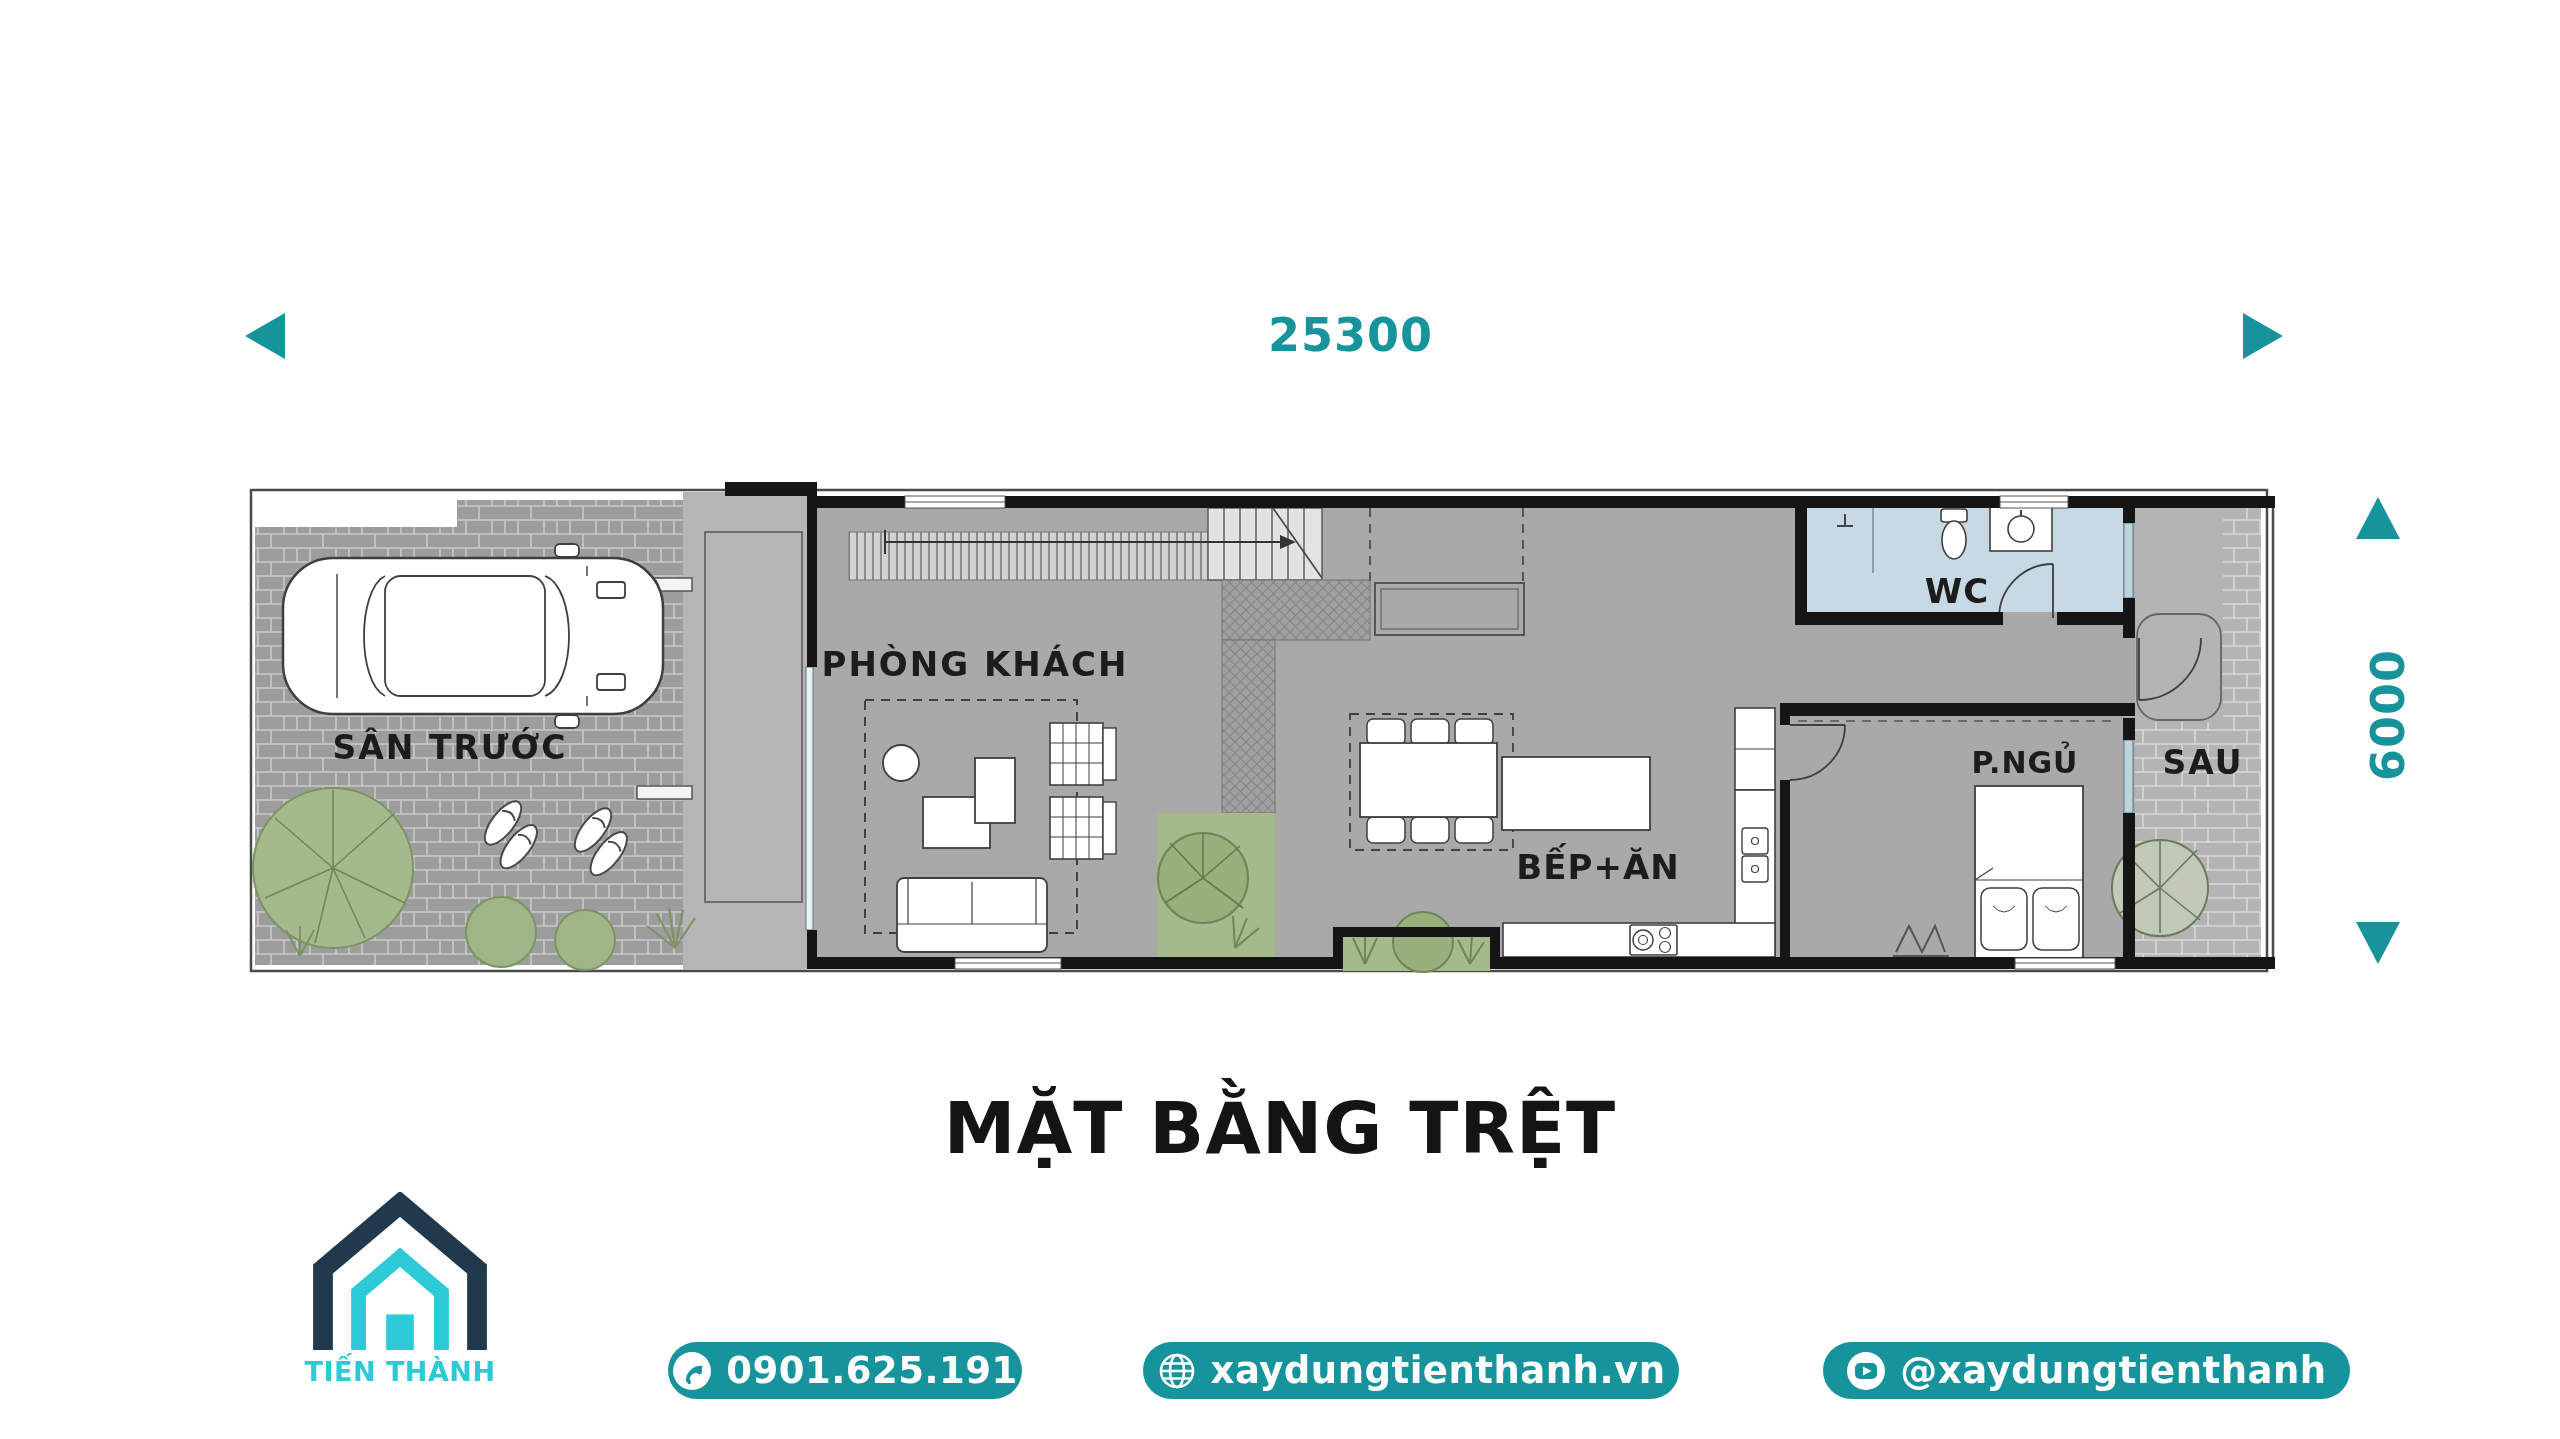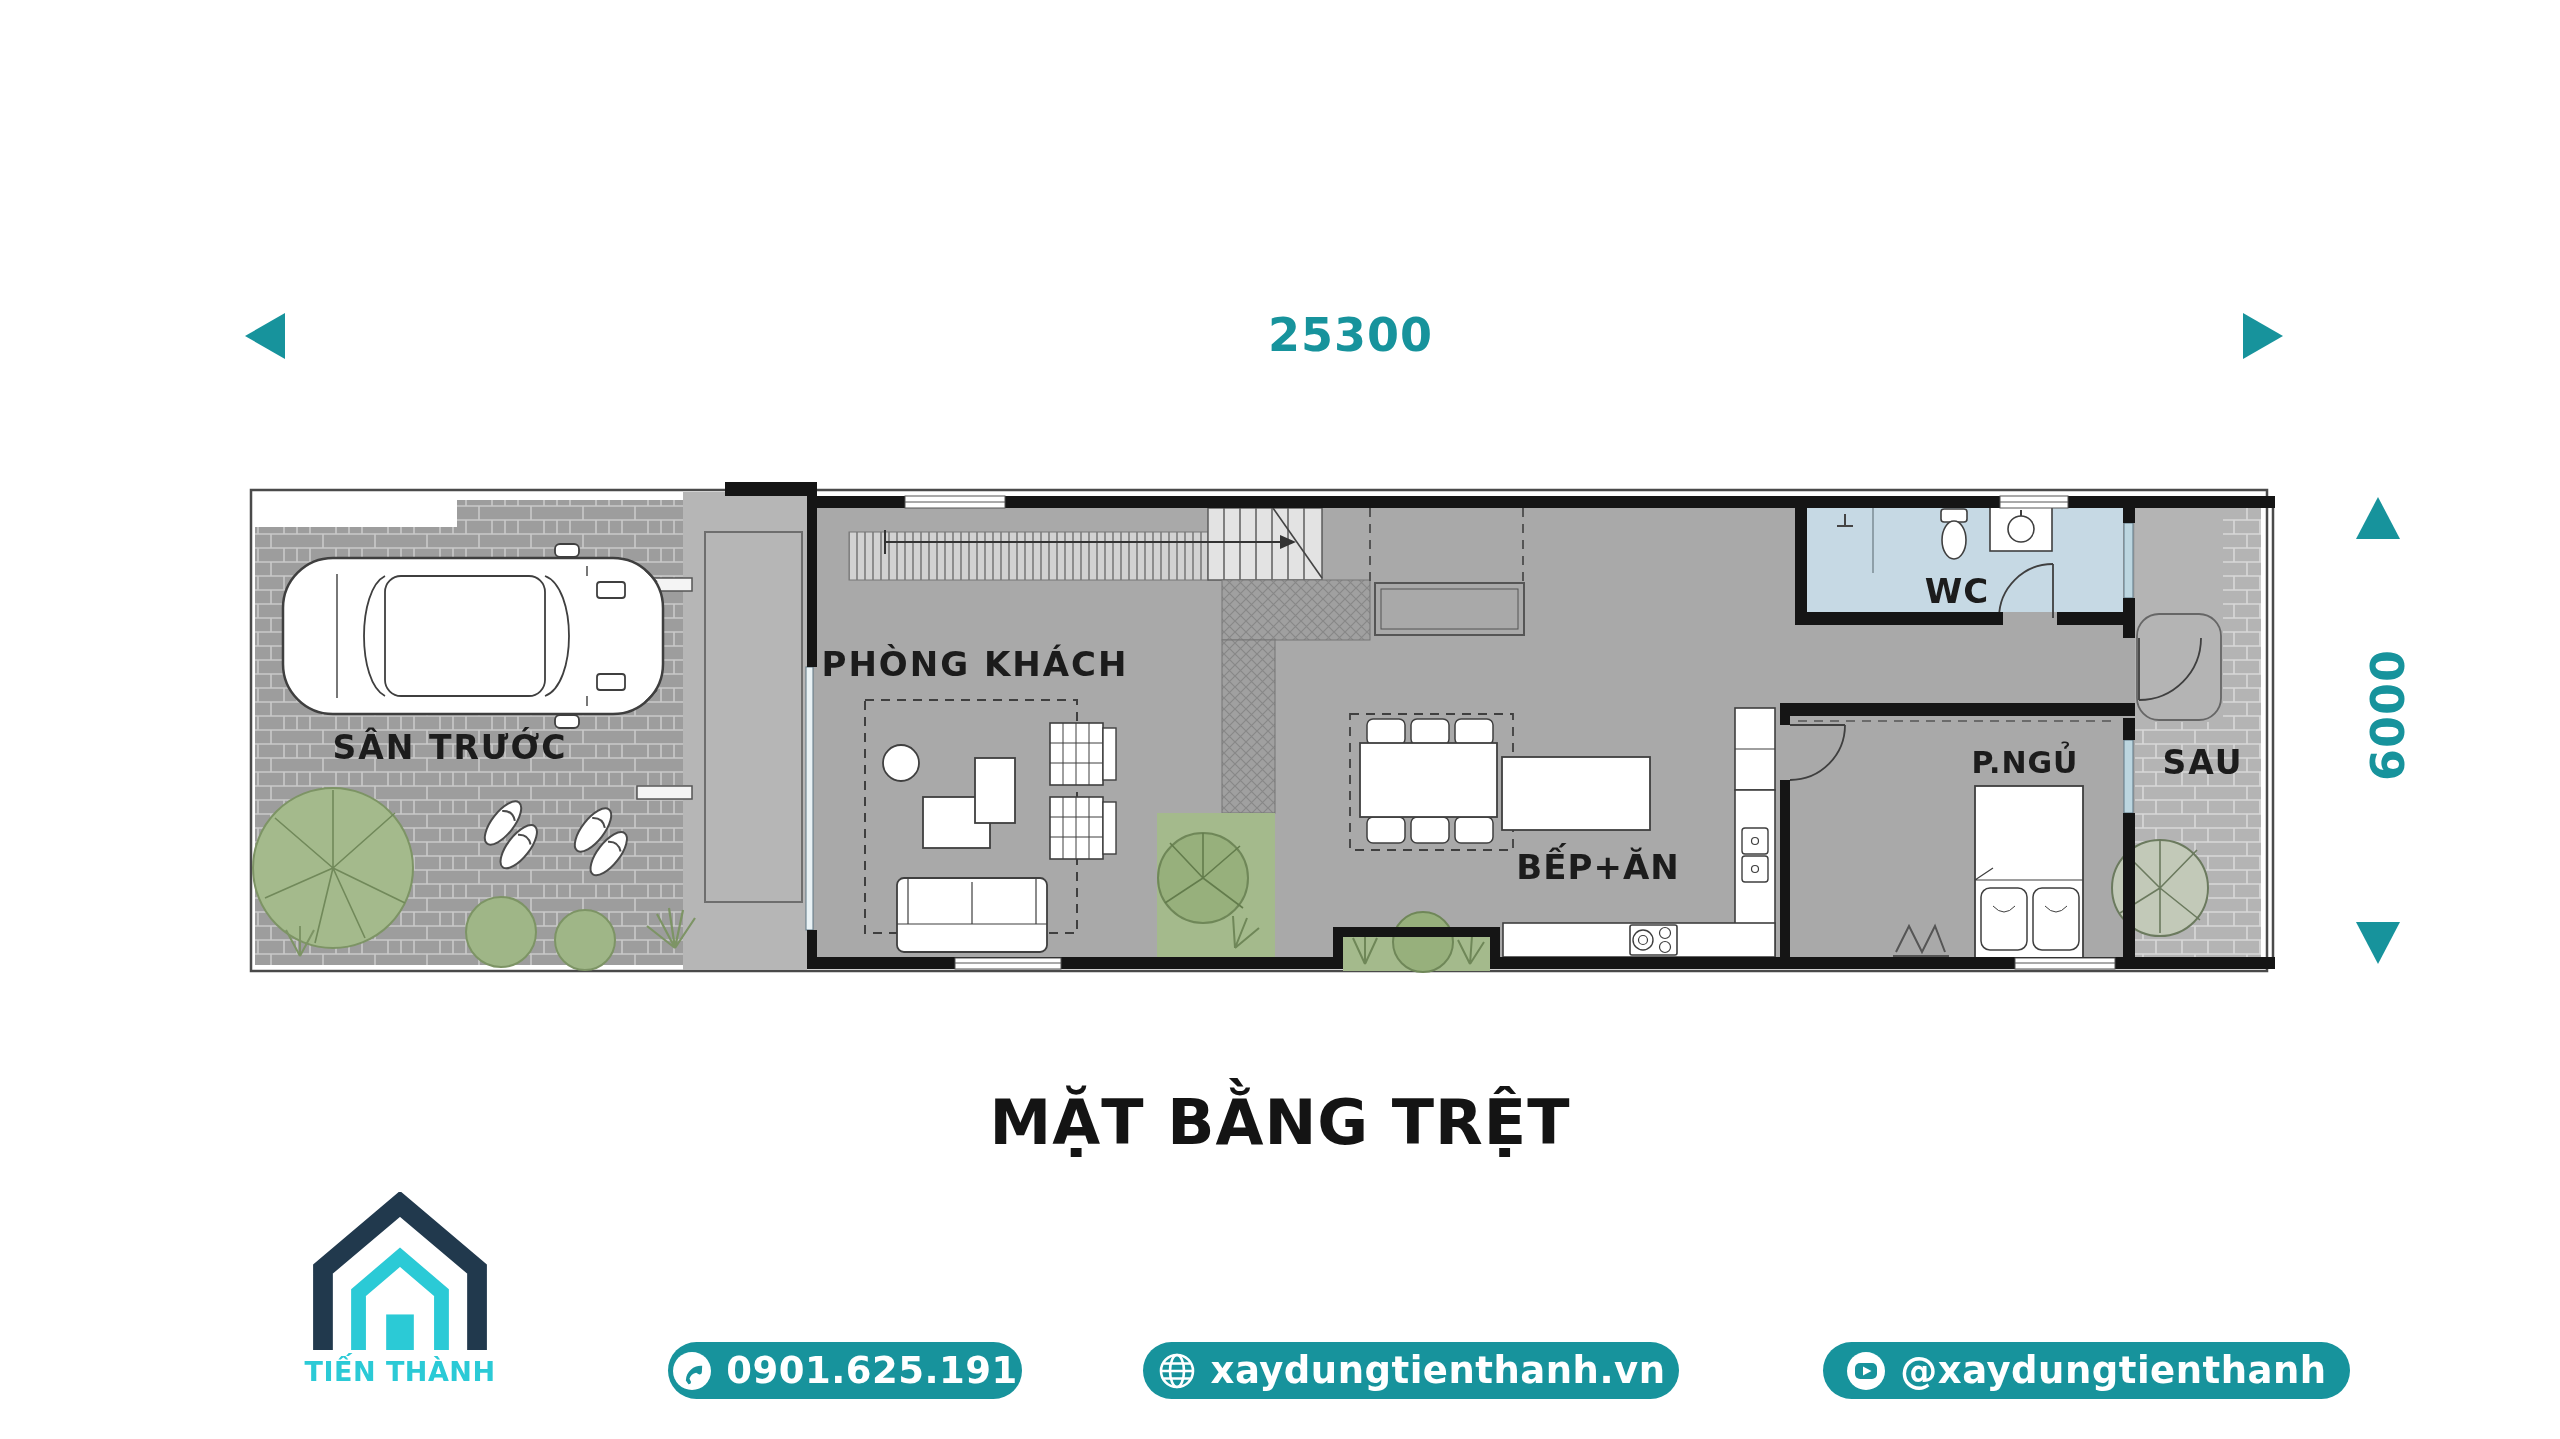--- a/index.html
+++ b/index.html
@@ -10,21 +10,21 @@
   .tri-left{border-top:23px solid transparent;border-bottom:23px solid transparent;border-right:40px solid #17939C;}
   .tri-right{border-top:23px solid transparent;border-bottom:23px solid transparent;border-left:40px solid #17939C;}
   .tri-up{border-left:22px solid transparent;border-right:22px solid transparent;border-bottom:42px solid #17939C;}
   .tri-down{border-left:22px solid transparent;border-right:22px solid transparent;border-top:42px solid #17939C;}
   .dim-label{position:absolute;color:#17939C;font-weight:bold;font-size:46px;letter-spacing:1px;}
   .dim-label.vertical{transform:rotate(-90deg);transform-origin:center center;}
   
   .plan-wrap{position:absolute;left:245px;top:478px;width:2065px;height:500px;}
   
   .title{position:absolute;left:0;right:0;top:1086px;text-align:center;margin:0;
-         font-size:62px;font-weight:800;color:#141414;letter-spacing:1px;}
+         font-size:72px;font-weight:800;color:#141414;letter-spacing:1px;}
   
   .logo{position:absolute;left:300px;top:1192px;width:200px;text-align:center;}
   .logo-name{margin-top:2px;color:#2BCAD6;font-size:27px;font-weight:bold;letter-spacing:.5px;white-space:nowrap;}
   .pill{position:absolute;top:1342px;height:57px;border-radius:29px;background:#17939C;
         display:flex;align-items:center;justify-content:center;gap:14px;color:#fff;
         font-weight:bold;font-size:37px;letter-spacing:.5px;cursor:pointer;}
   .pill-phone{left:668px;width:354px;}
   .pill-web{left:1143px;width:536px;}
   .pill-social{left:1823px;width:527px;}
   .pill svg{flex:0 0 auto;}

